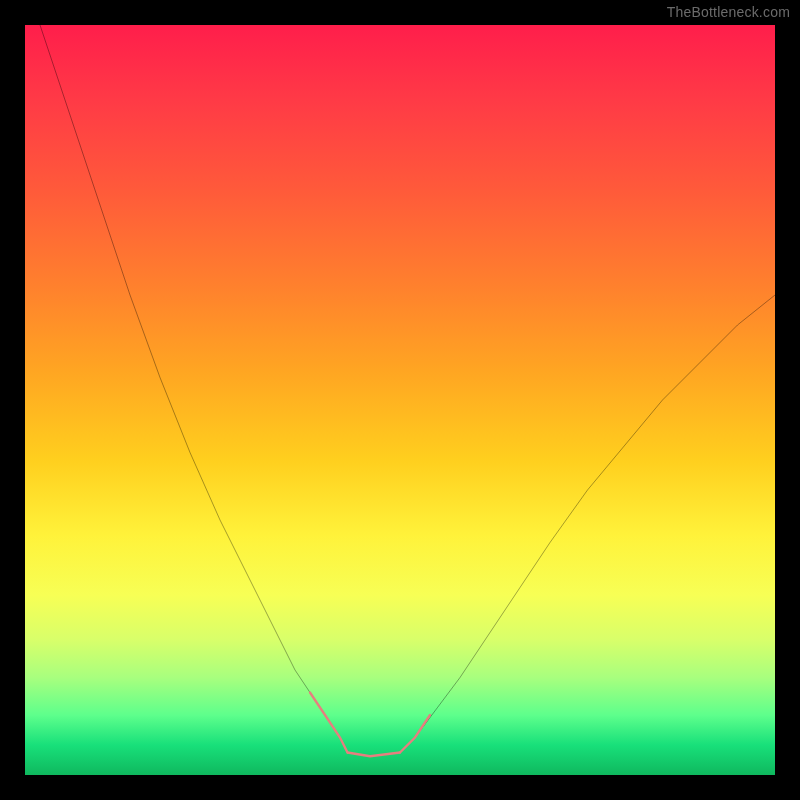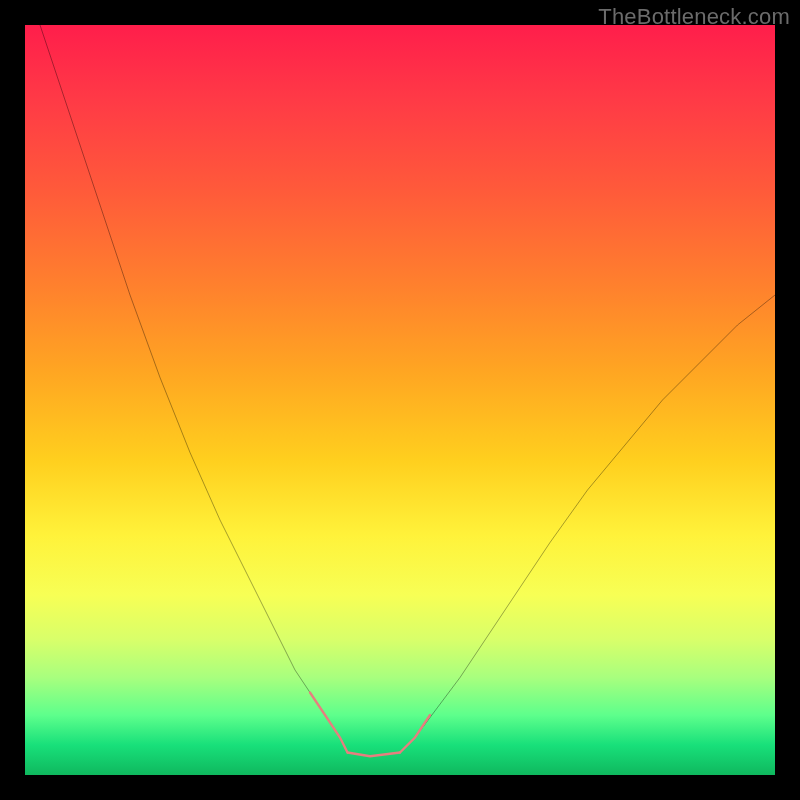--- a/index.html
+++ b/index.html
@@ -39,21 +39,21 @@
       #5eff8c 92%,
       #18e07a 96%,
       #0fb85e 100%
     );
   }
   .watermark {
     position: absolute;
     top: 4px;
     right: 10px;
     color: #6b6b6b;
-    font-size: 22px;
+    font-size: 14px;
     letter-spacing: 0.2px;
     font-weight: 500;
     user-select: none;
   }
   svg.overlay {
     position: absolute;
     left: 25px;
     top: 25px;
     width: 750px;
     height: 750px;

